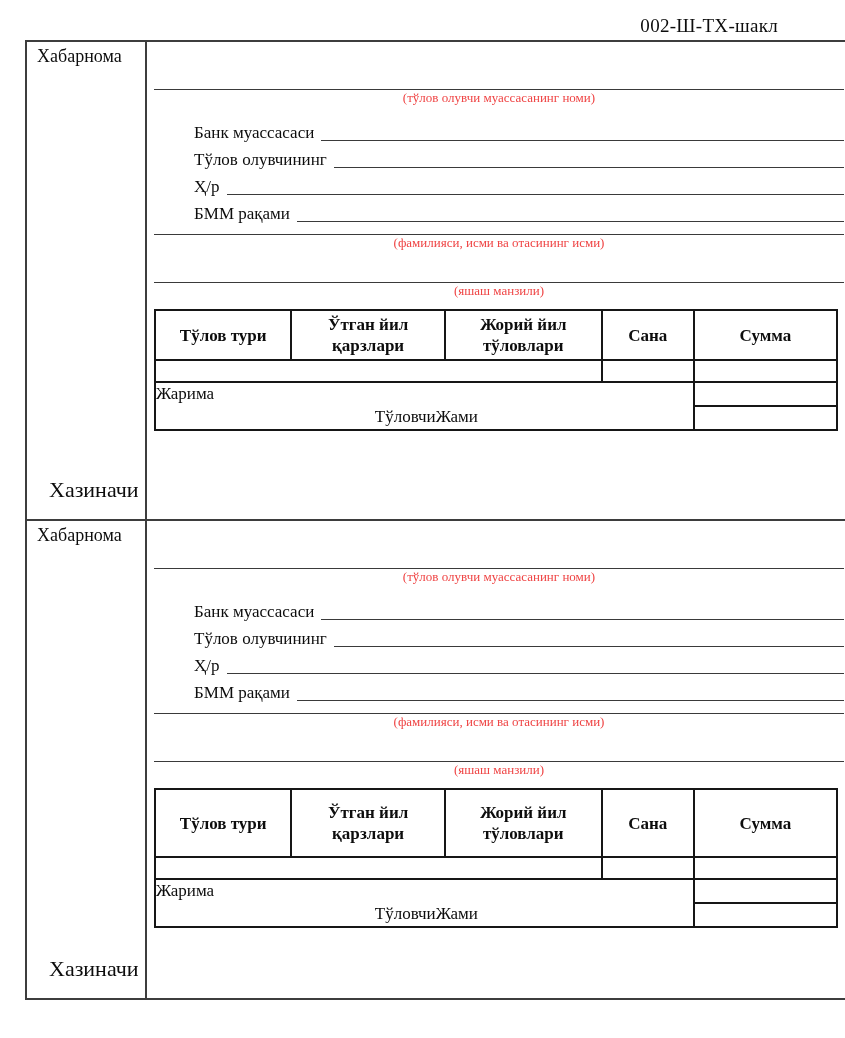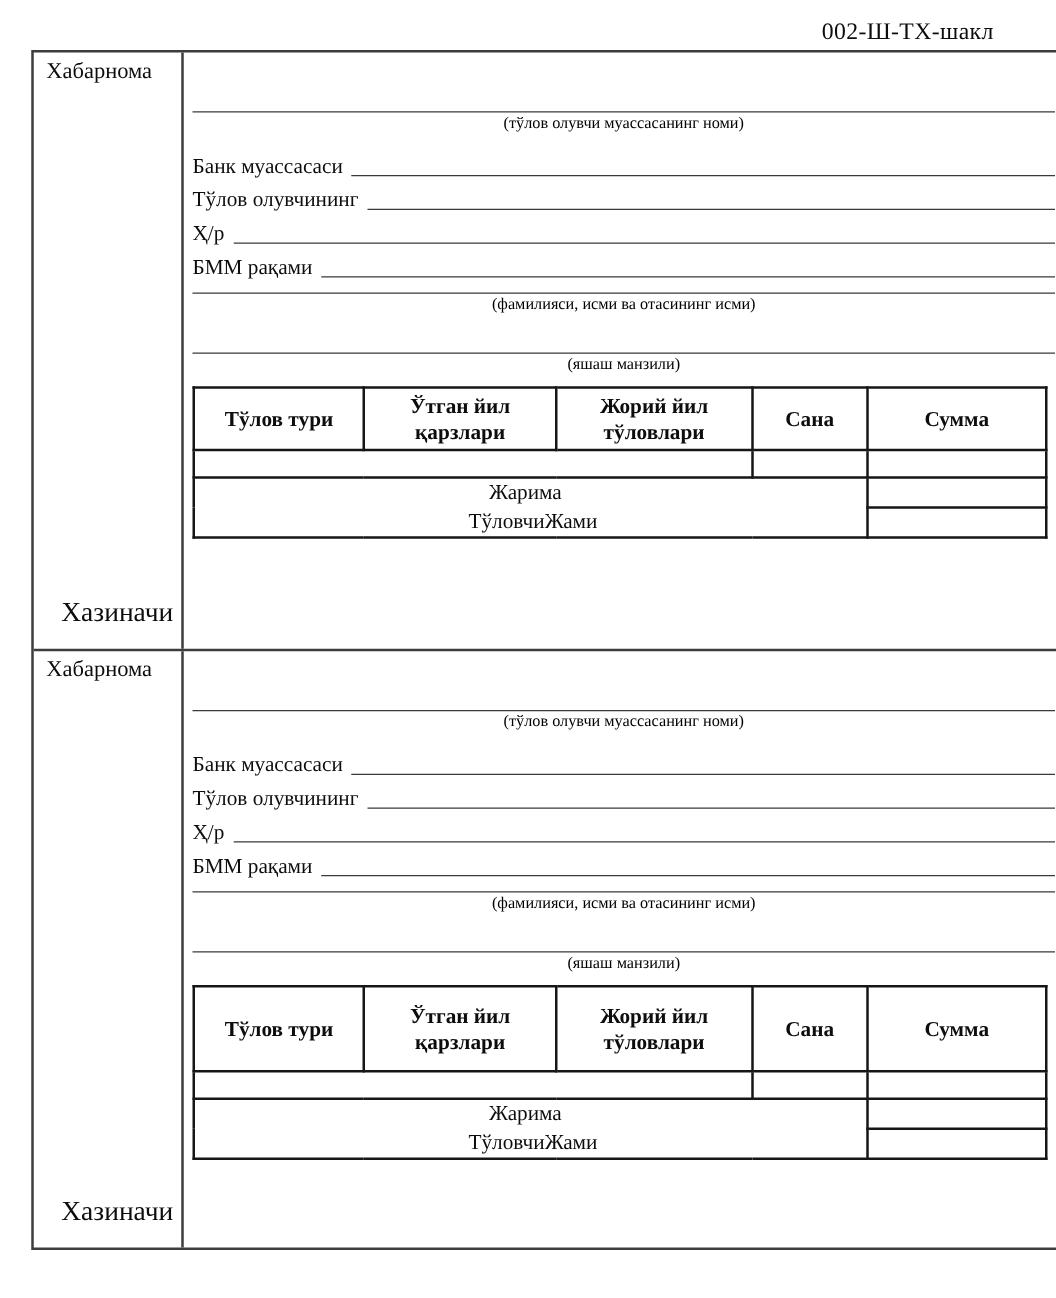--- a/index.html
+++ b/index.html
@@ -2,59 +2,59 @@
 <html><head>
 <meta charset="utf-8">
 <style>
   html,body { margin:0; padding:0; }
   body {
     width:845px; height:1038px; background:#ffffff; color:#0d0d0d;
     font-family:"Liberation Serif", "DejaVu Serif", serif;
     position:relative; overflow:hidden;
   }
   .form-code {
-    position:absolute; top:15px; right:50px;
+    position:absolute; top:15px; right:67px;
     font-size:19px; letter-spacing:0.3px;
   }
   .outer {
     position:absolute; left:25px; top:40px; width:830px; height:960px;
     border:2px solid #3d3d3d; box-sizing:border-box;
     display:flex; flex-direction:column;
   }
   .section { flex:1; display:flex; min-height:0; }
   .section.first { border-bottom:2px solid #3d3d3d; }
   .left-col { width:120px; flex:none; border-right:2px solid #3d3d3d; position:relative; box-sizing:border-box; }
   .title { font-size:18px; padding:4px 0 0 10px; }
   .treasurer { position:absolute; left:22px; bottom:16px; font-size:22px; }
   .content { flex:1; min-width:0; padding:0 9px 0 7px; box-sizing:border-box; }
 
   .rule { border-top:1px solid #3a3a3a; height:0; }
   .rule.r1 { margin-top:47px; }
   .rule.r2 { margin-top:9px; }
   .rule.r3 { margin-top:31px; }
-  .caption { text-align:center; font-size:13px; line-height:16px; color:#000000; }
-
-  .fields { margin-top:11px; }
+  .caption { text-align:center; font-size:13px; line-height:16px; color:#ef4444; }
+
+  .fields { margin-top:11px;margin-left:40px; }
   .frow { display:flex; align-items:flex-end; height:27px; }
   .flabel { font-size:17px; line-height:22px; white-space:nowrap; padding-right:7px; }
   .fline { flex:1; border-bottom:1px solid #3a3a3a; margin-bottom:3px; }
 
   table.pay {
     border-collapse:collapse; width:calc(100% - 6px);
     margin-top:10px; table-layout:fixed;
   }
   .pay th, .pay td { border:2px solid #161616; box-sizing:border-box; }
   .pay th {
     font-size:17px; font-weight:bold; text-align:center;
     padding:3px 2px; line-height:21px;
   }
   .s2 .pay th { padding:12px 2px; }
   .pay .empty-row td { height:22px; }
   .bottom-cell { vertical-align:bottom; padding:0; }
-  .pen-line { text-align:center; font-size:17px; line-height:22px; padding-right:8px; }
+  .pen-line { text-align:left; font-size:17px; line-height:22px; padding-right:8px; }
   .pay-line {
     display:flex; justify-content:center;
     font-size:17px; line-height:23px; padding:0 8px 1px 12px;
   }
   .sum-cell { height:23px; }
 </style>
 </head>
 <body>
 
 <div class="form-code">002-Ш-ТХ-шакл</div>

